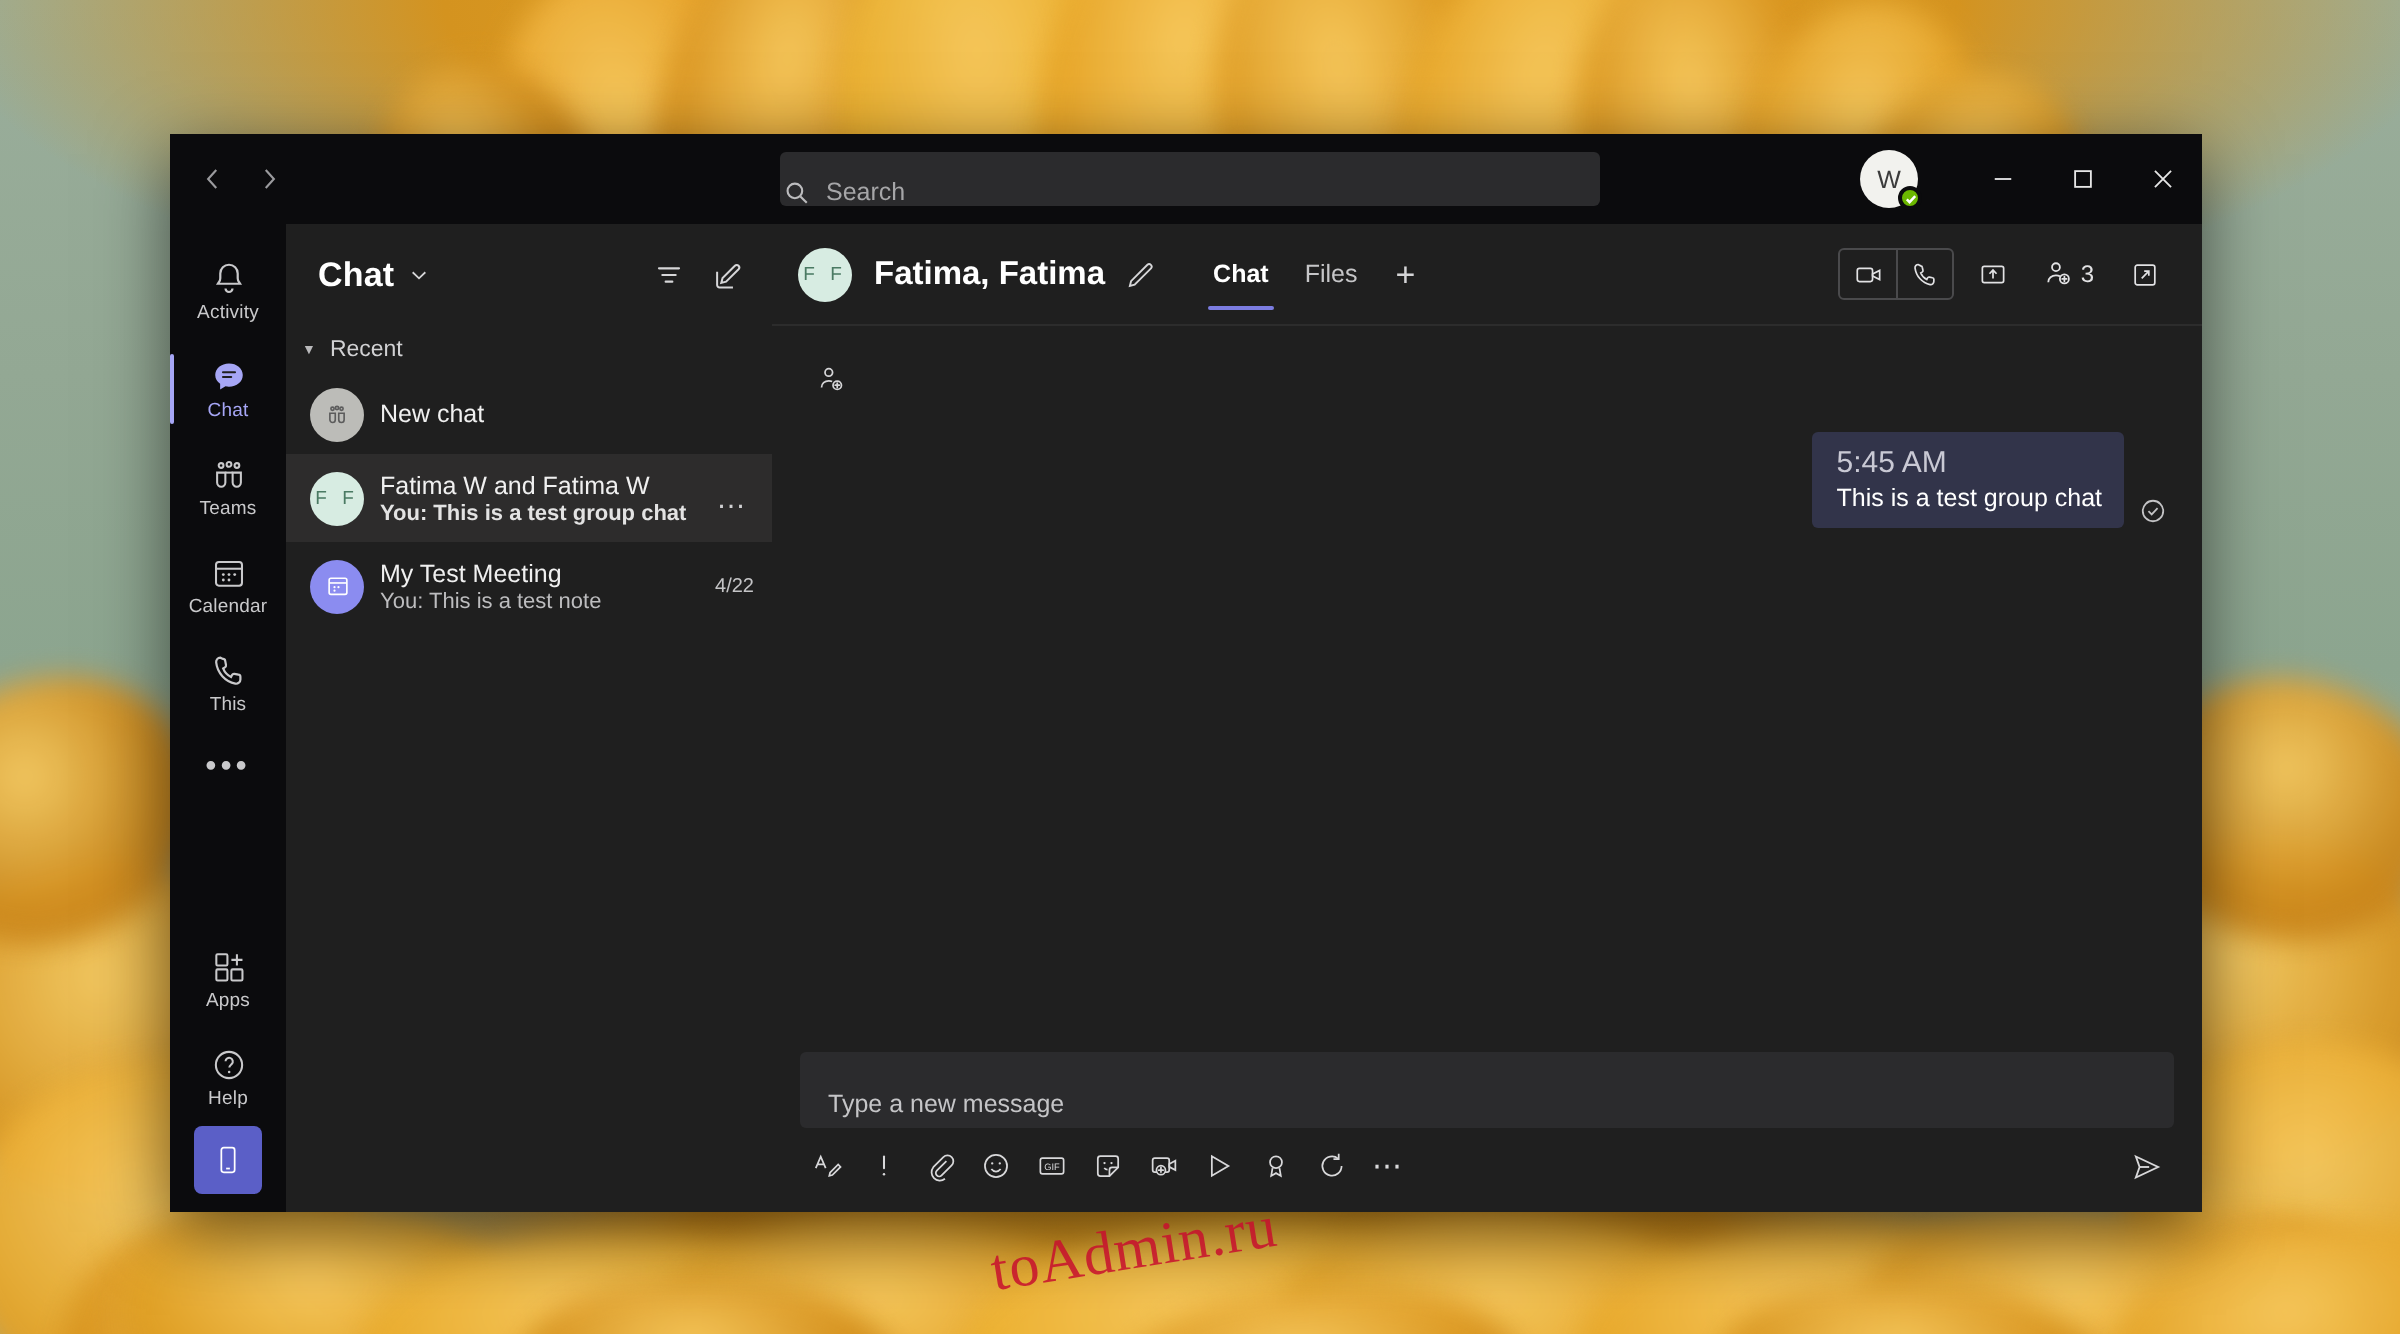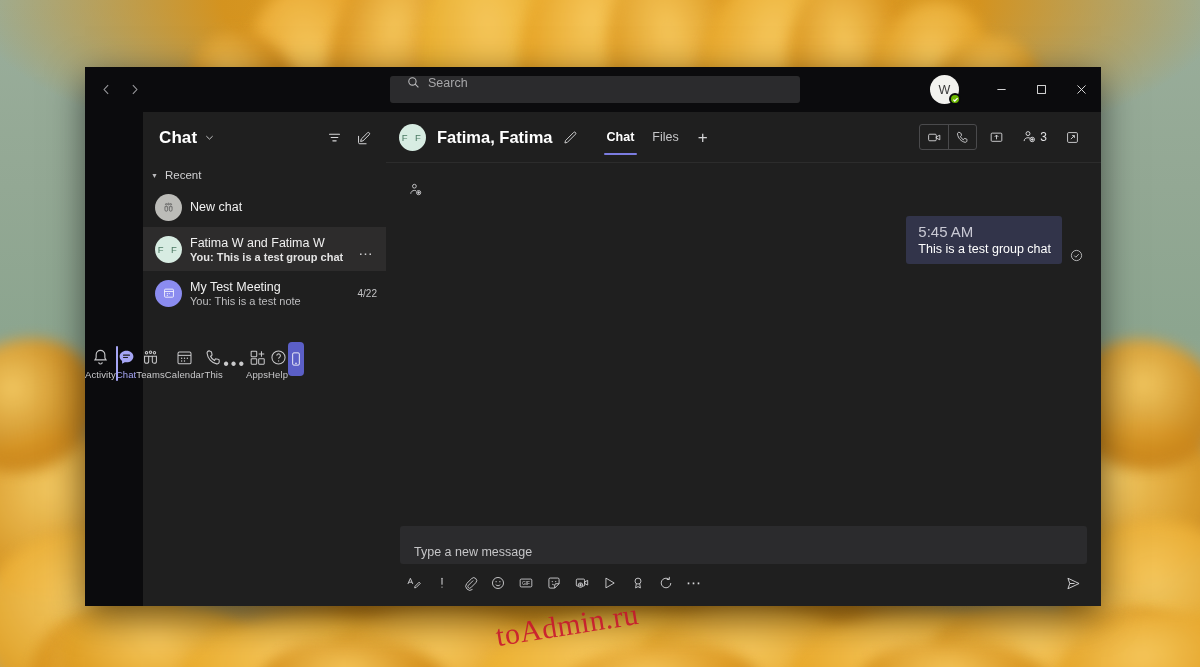--- a/index.html
+++ b/index.html
@@ -35,22 +35,22 @@
     height: 45px; background: #0b0b0d; display: flex; align-items: center;
     position: relative;
   }
   .navarrows { display: flex; gap: 6px; padding-left: 11px; width: 60px; }
   .navarrow {
     width: 24px; height: 24px; display: flex; align-items: center; justify-content: center;
     color: #9b9b9e; font-size: 15px; cursor: pointer;
   }
   .searchbox {
     position: absolute; left: 305px; top: 9px; width: 410px; height: 27px;
-    background: #2b2b2d; border-radius: 3px; display: flex; align-items: flex-start;
-    padding: 0 17px; gap: 8px; cursor: text;
+    background: #2b2b2d; border-radius: 3px; display: flex; align-items: flex-end;
+    padding: 0 2px; gap: 8px; cursor: text;
   }
   .searchbox .ph { color: #a6a6a8; font-size: 12.5px; }
   .win-right {
     position: absolute; right: 0; top: 0; height: 45px;
     display: flex; align-items: center; gap: 0;
   }
   .avatar-wrap { position: relative; width: 29px; height: 29px; margin-right: 22px; }
   .avatar-main {
     width: 29px; height: 29px; border-radius: 50%; background: #f2f2ee;
     display: flex; align-items: center; justify-content: center;
@@ -65,21 +65,21 @@
   .wbtn {
     width: 40px; height: 45px; display: flex; align-items: center; justify-content: center;
     color: #e6e6e6; cursor: pointer;
   }
 
   
   .bodywrap { display: flex; height: 494px; }
 
   
   .rail {
-    width: 58px; background: #0b0b0d; display: flex; flex-direction: row;
+    width: 58px; background: #0b0b0d; display: flex; flex-direction: column;
     align-items: center; position: relative; padding-top: 9px;
   }
   .rail-item {
     width: 58px; height: 49px; display: flex; flex-direction: column;
     align-items: center; justify-content: center; gap: 2px;
     color: #c9c9cb; cursor: pointer; position: relative;
   }
   .rail-item .lbl { font-size: 9.5px; letter-spacing: .1px; }
   .rail-item.active { color: #a6a6f5; }
   .rail-item.active::before {

